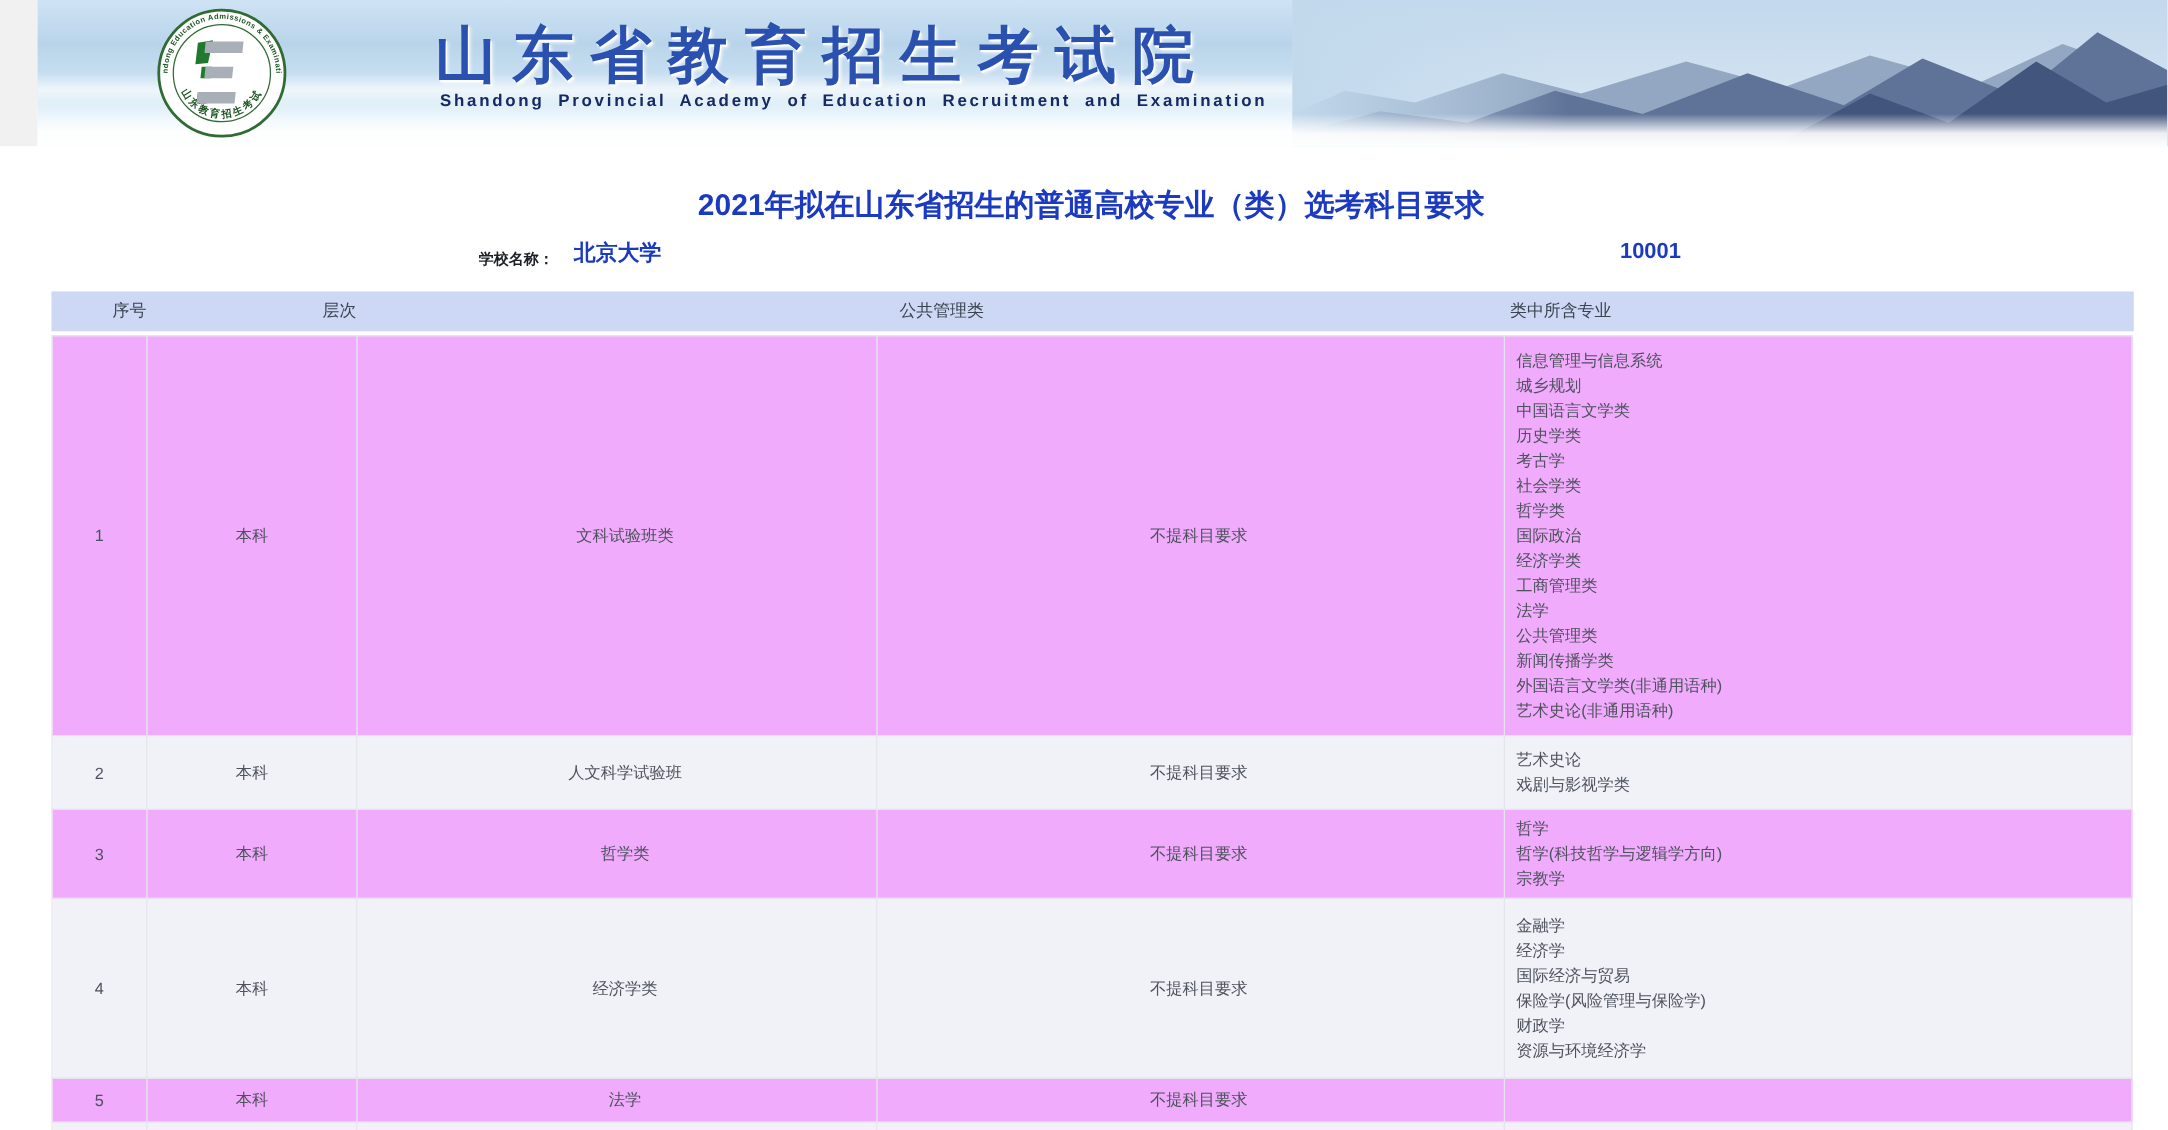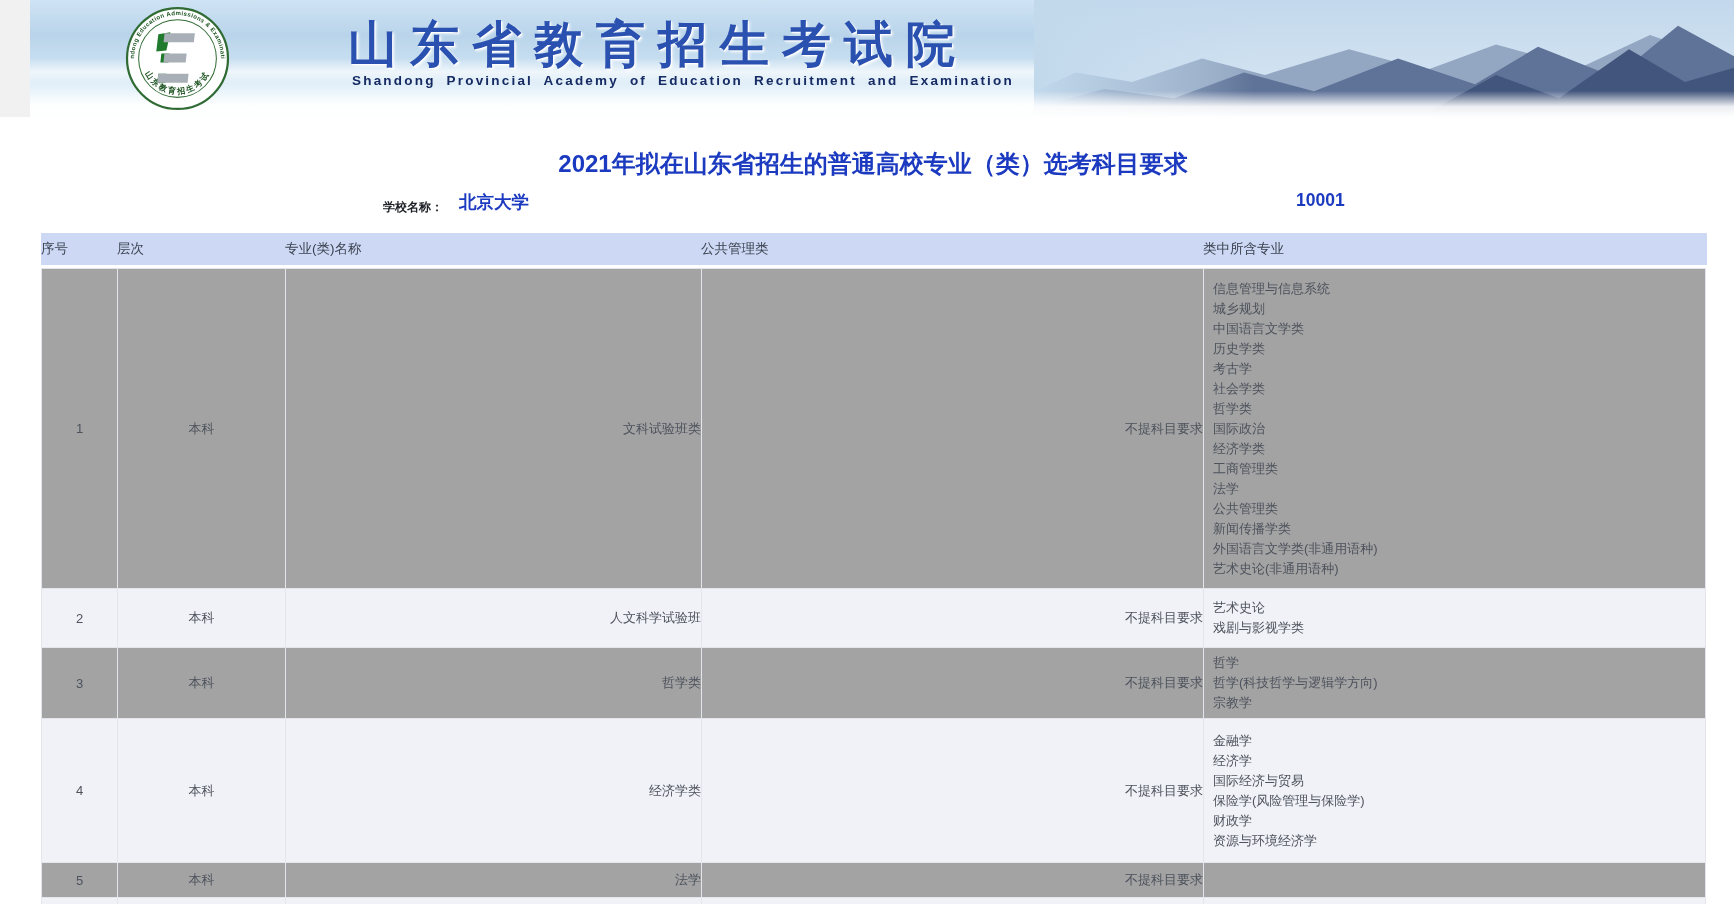--- a/index.html
+++ b/index.html
@@ -39,32 +39,32 @@
   .school-label { position:absolute; top:199px; font-size:12px; font-weight:bold; color:#1d2026;font-family:Liberation Serif, serif; }
   .school-value { position:absolute; top:190px; font-size:17.5px; font-weight:bold; color:#1b3ac0; }
   #school-name-label { left:383px; }  #school-name-value { left:459px; }
   #school-code-label { left:1228px;margin-top:36px; } #school-code-value { left:1296px; }
 
   
   .table-wrap { position:absolute; left:41px; top:233px; width:1668px; height:671px;
                 overflow:hidden; }
   .thead-band { display:flex; width:1666px; height:32px; background:#ccd8f4;
                 align-items:center; margin-bottom:3px; }
-  .thead-band .th { font-size:13.5px; color:#3c4350; text-align:left; }
+  .thead-band .th { font-size:13.5px; color:#3c4350; text-align:right; }
   .th.c1 { width:76px; } .th.c2 { width:168px; } .th.c3 { width:416px; }
   .th.c4 { width:502px; } .th.c5 { width:502px; }
   table.grid { width:1664px; border-collapse:collapse; table-layout:fixed; }
   table.grid col.c1 { width:76px; }  table.grid col.c2 { width:168px; }
   table.grid col.c3 { width:416px; } table.grid col.c4 { width:502px; }
   table.grid col.c5 { width:502px; }
   table.grid td { border:1px solid #e3e4ec; vertical-align:middle;
-                  font-size:13px; color:#4d525c; background:#a3a3a3; }
+                  font-size:13px; color:#4d525c; background:#f0abfc; }
   table.grid tr.alt td { background:#f1f2f8; }
   td.col-no, td.col-level { text-align:center; }
-  td.col-major, td.col-subjects { padding-left:13px; text-align:right;margin-top:12px; }
+  td.col-major, td.col-subjects { padding-left:13px; text-align:center;margin-top:12px; }
   td.col-included { padding-left:9px; text-align:left; }
   td.col-included .line { line-height:20px; white-space:nowrap; }
 </style>
 </head>
 <body>
 
 <div class="left-strip"></div>
 
 <div class="banner">
   <div class="cloud1"></div>
@@ -107,21 +107,20 @@
 
 <span class="school-label" id="school-name-label">学校名称：</span>
 <span class="school-value" id="school-name-value">北京大学</span>
 <span class="school-label" id="school-code-label">学校代码：</span>
 <span class="school-value" id="school-code-value">10001</span>
 
 <div class="table-wrap">
   <div class="thead-band">
     <div class="th c1">序号</div>
     <div class="th c2">层次</div>
-    <div class="th c3">专业(类)名称</div>
     <div class="th c4">公共管理类</div>
     <div class="th c5">类中所含专业</div>
   </div>
   <table class="grid">
     <colgroup>
         <col class="c1">
         <col class="c2">
         <col class="c3">
         <col class="c4">
         <col class="c5">

